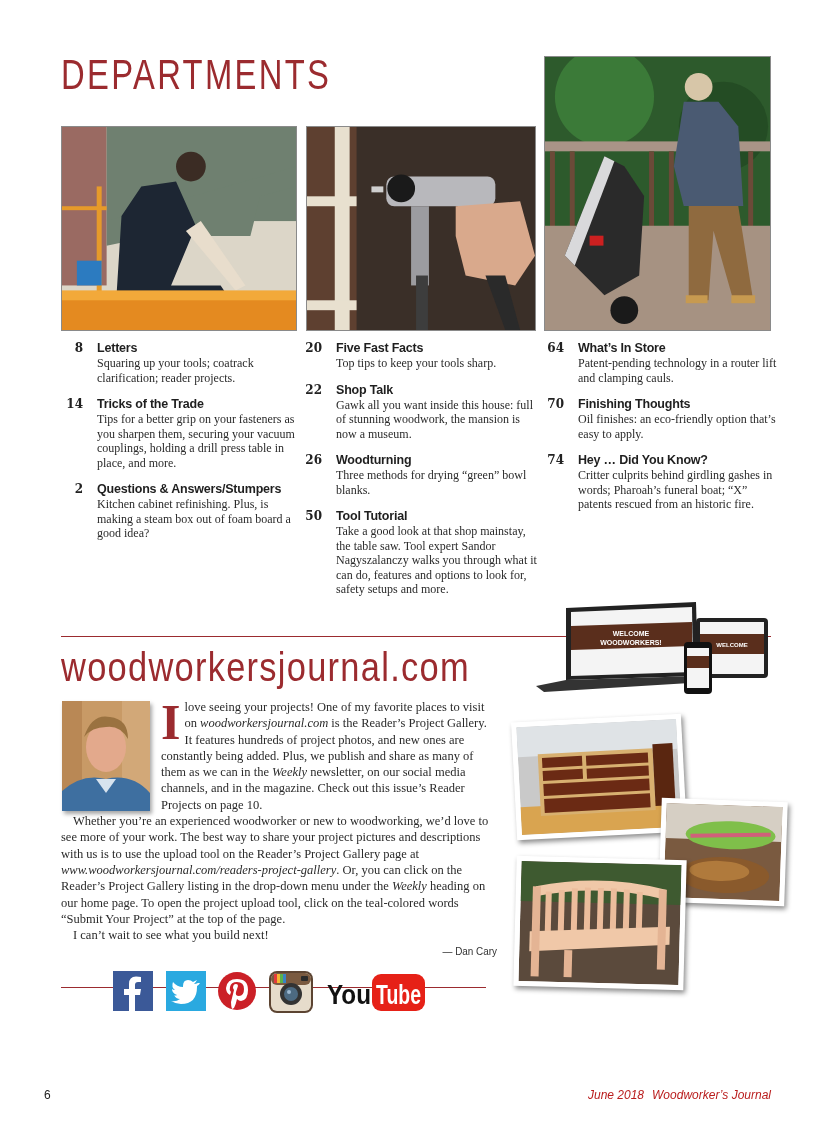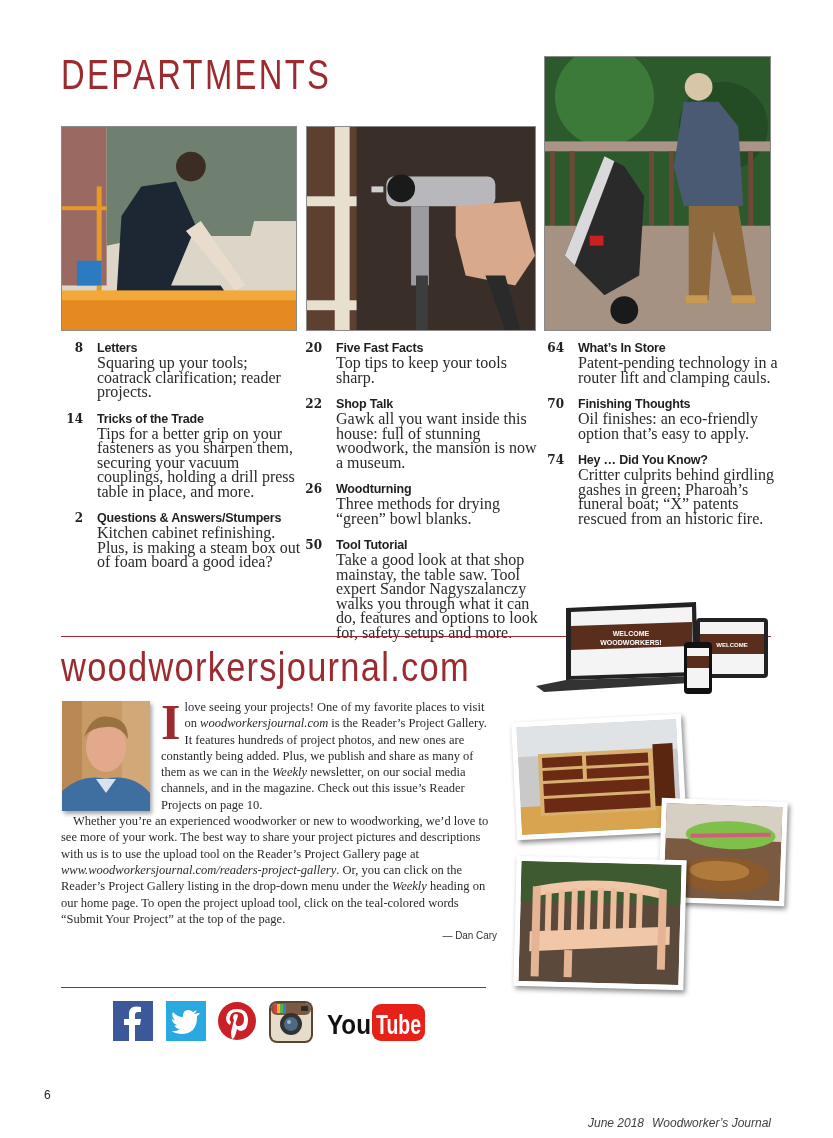--- a/index.html
+++ b/index.html
@@ -27,21 +27,21 @@
   .toc-item { position: relative; padding-left: 36px; margin-bottom: 12px; }
   .toc-num {
     position: absolute; left: 0; top: 0; width: 22px; text-align: right;
     font-family: "DejaVu Serif", serif; font-weight: bold; font-size: 12px; color: #222;
   }
   .toc-head {
     display: block; font-family: "Liberation Sans", sans-serif; font-weight: bold;
     font-size: 12.5px; color: #1f1f1f; line-height: 15px; letter-spacing: -0.2px;
   }
   .toc-desc {
-    display: block; font-family: "Liberation Serif", serif; font-size: 16px;
+    display: block; font-family: "Liberation Serif", serif; font-size: 12px;
     color: #2a2a2a; line-height: 14.5px;
   }
 
   .rule-red { position: absolute; height: 1px; background: #9b2b2f; }
   #rule1 { left: 61px; top: 636px; width: 710px; }
   #rule2 { left: 61px; top: 987px; width: 425px; }
 
   .site-title {
     position: absolute; left: 61px; top: 643px;
     font-family: "Liberation Sans Narrow", "Liberation Sans", sans-serif;
@@ -63,29 +63,29 @@
   }
   .indent { text-indent: 12px; }
   .sig { text-align: right; font-family: "Liberation Sans", sans-serif; font-size: 11px; margin-top: 4px; color: #333; transform: scaleX(0.9); transform-origin: right; }
 
   .pcard { position: absolute; background: #fff; padding: 5px; box-shadow: 2px 3px 5px rgba(0,0,0,0.45); }
   .pcard svg { display: block; width: 100%; height: 100%; }
   #card-chest { left: 514px; top: 718px; width: 170px; height: 118px; transform: rotate(-3deg); }
   #card-fish { left: 660px; top: 800px; width: 126px; height: 104px; transform: rotate(2deg); }
   #card-bench { left: 515px; top: 858px; width: 170px; height: 130px; transform: rotate(1.5deg); }
 
-  .social { position: absolute; top: 1001px; height: 42px; }
+  .social { position: absolute; top: 971px; height: 42px; }
   #fb { left: 113px; width: 40px; }
   #tw { left: 166px; width: 40px; }
   #pin { left: 217px; width: 40px; }
   #ig { left: 268px; width: 46px; }
   #yt { left: 327px; width: 99px; }
 
   .footer-num { position: absolute; left: 44px; top: 1088px; font-family: "Liberation Sans", sans-serif; font-size: 12px; color: #222; }
-  .footer-right { position: absolute; right: 62px; top: 1116px; font-family: "Liberation Sans", sans-serif; font-style: italic; font-size: 12px; color: #404040; }
+  .footer-right { position: absolute; right: 62px; top: 1088px; font-family: "Liberation Sans", sans-serif; font-style: italic; font-size: 12px; color: #b91c1c; }
   .footer-right span + span { margin-left: 8px; }
 </style>
 </head>
 <body>
 
 <h1 class="dept-title">DEPARTMENTS</h1>
 
 <div class="photo" id="photo1">
   <svg viewBox="0 0 236 205" preserveAspectRatio="none">
     <rect width="236" height="205" fill="#dcd6c8"></rect>
@@ -194,21 +194,21 @@
     <span class="toc-desc">Patent-pending technology in a router lift and clamping cauls.</span>
   </div>
   <div class="toc-item">
     <span class="toc-num">70</span>
     <span class="toc-head">Finishing Thoughts</span>
     <span class="toc-desc">Oil finishes: an eco-friendly option that’s easy to apply.</span>
   </div>
   <div class="toc-item">
     <span class="toc-num">74</span>
     <span class="toc-head">Hey … Did You Know?</span>
-    <span class="toc-desc">Critter culprits behind girdling gashes in green; Pharoah’s funeral boat; “X” patents rescued from an historic fire.</span>
+    <span class="toc-desc">Critter culprits behind girdling gashes in words; Pharoah’s funeral boat; “X” patents rescued from an historic fire.</span>
   </div>
 </div>
 
 <div class="rule-red" id="rule1"></div>
 
 <div class="site-title">woodworkersjournal.com</div>
 
 <div id="devices">
   <svg viewBox="0 0 236 100" width="236" height="100">
     <rect x="160" y="22" width="72" height="60" rx="4" fill="#222"></rect>
@@ -239,20 +239,21 @@
   </svg>
 </div>
 
 <div class="letter">
   <p class="intro">
     <span class="dropcap">I</span><span> love seeing your projects! One of my favorite places to visit on </span><i>woodworkersjournal.com</i><span> is the Reader’s Project Gallery. It features hundreds of project photos, and new ones are constantly being added. Plus, we publish and share as many of them as we can in the </span><i>Weekly</i><span> newsletter, on our social media channels, and in the magazine. Check out this issue’s Reader Projects on page 10.</span>
   </p>
   <p class="indent">
     <span>Whether you’re an experienced woodworker or new to woodworking, we’d love to see more of your work. The best way to share your project pictures and descriptions with us is to use the upload tool on the Reader’s Project Gallery page at </span><i>www.woodworkersjournal.com/readers-project-gallery</i><span>. Or, you can click on the Reader’s Project Gallery listing in the drop-down menu under the </span><i>Weekly</i><span> heading on our home page. To open the project upload tool, click on the teal-colored words “Submit Your Project” at the top of the page.</span>
   </p>
+  <p class="indent">I can’t wait to see what you build next!</p>
   <p class="sig">— Dan Cary</p>
 </div>
 
 <div class="pcard" id="card-chest">
   <svg viewBox="0 0 160 108" preserveAspectRatio="none">
     <rect width="160" height="108" fill="#c9c9c9"></rect>
     <rect x="0" y="0" width="160" height="30" fill="#dfe3e6"></rect>
     <rect x="0" y="80" width="160" height="28" fill="#d9a450"></rect>
     <rect x="20" y="28" width="115" height="62" fill="#d8b070"></rect>
     <g fill="#6b2a14">

